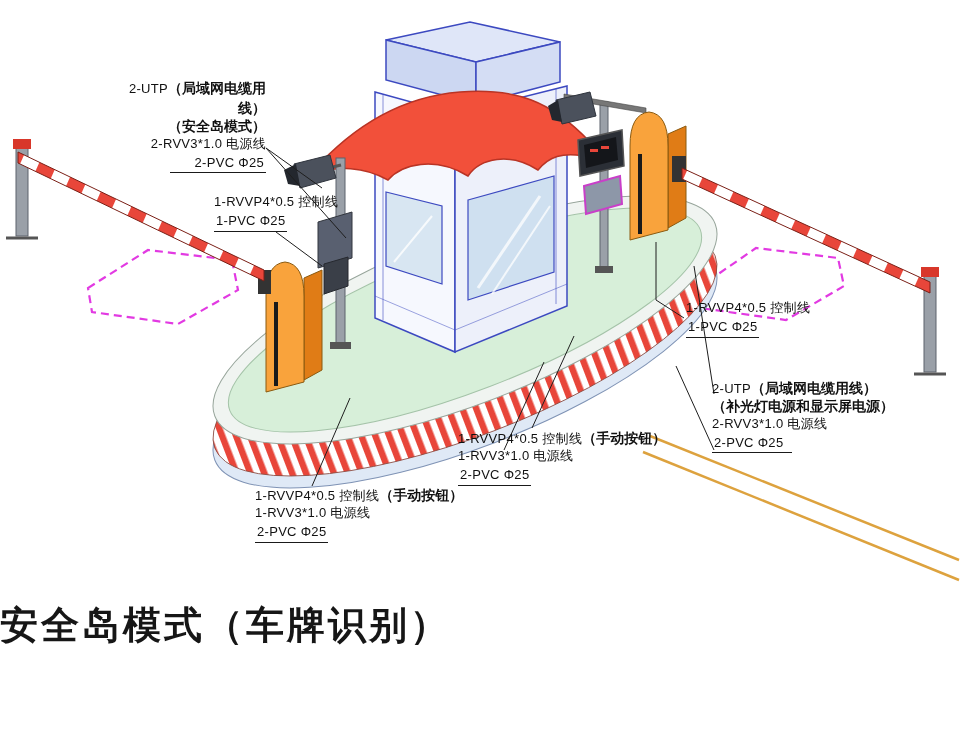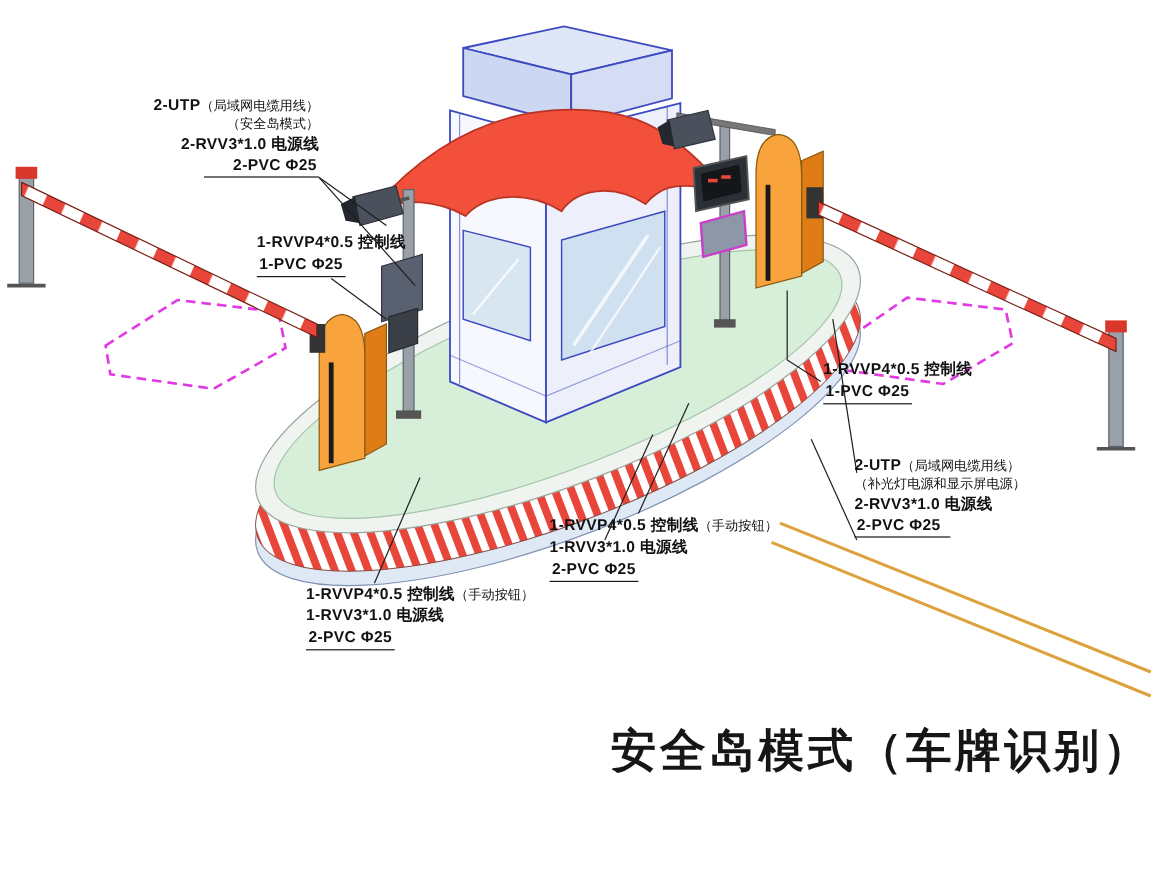--- a/index.html
+++ b/index.html
@@ -1,24 +1,24 @@
 <!DOCTYPE html>
 <html><head>
 <meta charset="utf-8">
 <style>
   html,body{margin:0;padding:0;background:#ffffff;}
   body{font-family:"Liberation Sans","DejaVu Sans",sans-serif;}
   .stage{position:relative;width:960px;height:732px;background:#fff;overflow:hidden;}
   .stage svg{position:absolute;left:0;top:0;}
   .label{position:absolute;color:#111;line-height:1.25;z-index:2;}
-  .label .main{font-size:13px;font-weight:700;letter-spacing:.3px;}
-  .label .note{font-size:11px;font-weight:400;}
+  .label .main{font-size:13px;font-weight:400;letter-spacing:.3px;}
+  .label .note{font-size:14px;font-weight:700;}
   .label .pvc{display:inline-block;border-bottom:1.6px solid #1a1a1a;padding:0 2px 1px 2px;}
   .ta-r{text-align:right;}
-  .title{position:absolute;left:0;top:600px;width:100%;text-align:right;
+  .title{position:absolute;left:0;top:600px;width:100%;text-align:left;
          font-size:38px;font-weight:600;color:#161616;letter-spacing:3px;z-index:2;}
 </style>
 </head>
 <body>
 
 <div class="stage">
 
 <svg width="960" height="732" viewBox="0 0 960 732">
   <defs>
     <pattern id="stripesIsland" width="13" height="13" patternUnits="userSpaceOnUse">

